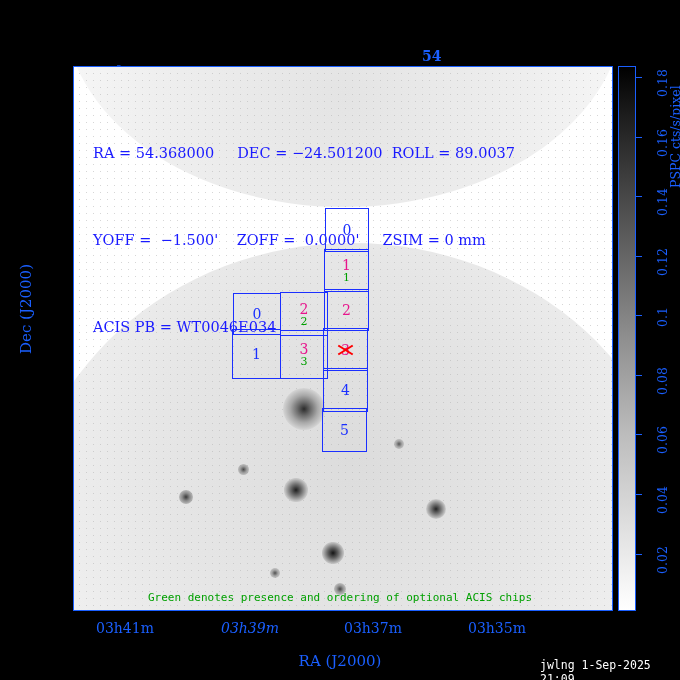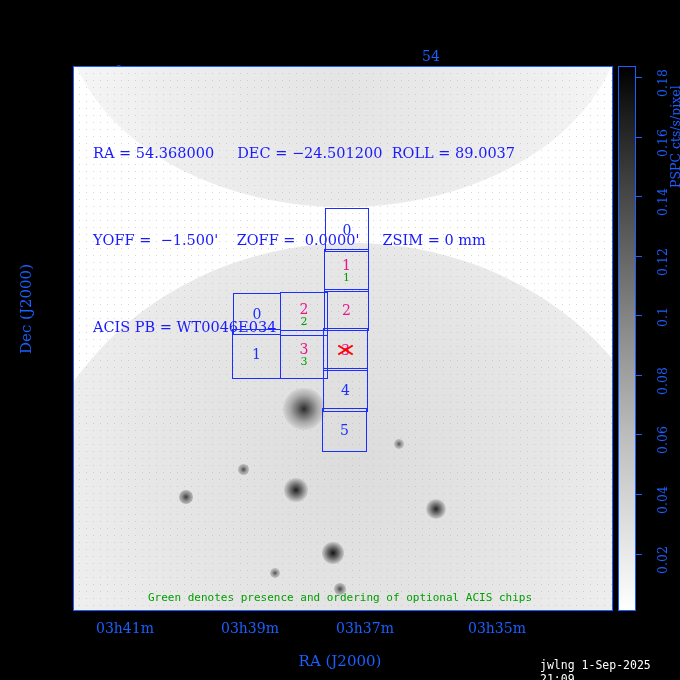--- a/index.html
+++ b/index.html
@@ -82,21 +82,21 @@
   #stamp{position:absolute;left:540px;top:658px;font-size:11.5px;color:#ffffff;
          font-family:"DejaVu Sans Mono","Liberation Mono",monospace;}
 </style>
 </head>
 <body>
 
 <div id="root">
 
 
   <div class="t topnum" style="left:178px;margin-top:23px;">55</div>
-  <div class="t topnum" style="left:422px;">54</div>
+  <div class="t topnum" style="left:422px;font-weight:bold;">54</div>
 
   <div class="t" id="dec-axis-title">Dec (J2000)</div>
 
   <div class="t decnum" style="left:68px;top:56px;">−23 30'</div>
   <div class="t decnum" style="left:68px;top:142px;">−23 50'</div>
   <div class="t decnum" style="left:68px;top:234px;">−24 10'</div>
   <div class="t decnum" style="left:68px;top:325px;">−24 30'</div>
   <div class="t decnum" style="left:68px;top:416px;">−24 50'</div>
   <div class="t decnum" style="left:68px;top:508px;">−25 10'</div>
 
@@ -178,22 +178,22 @@
     </div>
     <div class="chip" style="left:248px;top:341px;width:45px;height:44px;">
       <span class="chiplab c-blue">5</span>
     </div>
 
   </div>
 
   <div id="footnote">Green denotes presence and ordering of optional ACIS chips</div>
 
   <div class="t ranum" style="left:96px;text-align:center;">03h41m</div>
-  <div class="t ranum" style="left:221px;">03h39m</div>
-  <div class="t ranum" style="left:336px;">03h37m</div>
+  <div class="t ranum" style="left:221px;font-style:italic;">03h39m</div>
+  <div class="t ranum" style="left:344px;">03h37m</div>
   <div class="t ranum" style="left:468px;">03h35m</div>
 
   <div class="t" id="ra-axis-title">RA (J2000)</div>
 
   <div id="cbar"></div>
   <div class="cbtick" style="top:554px;"></div>
   <div class="cbtick" style="top:494px;"></div>
   <div class="cbtick" style="top:434px;"></div>
   <div class="cbtick" style="top:375px;"></div>
   <div class="cbtick" style="top:315px;"></div>

